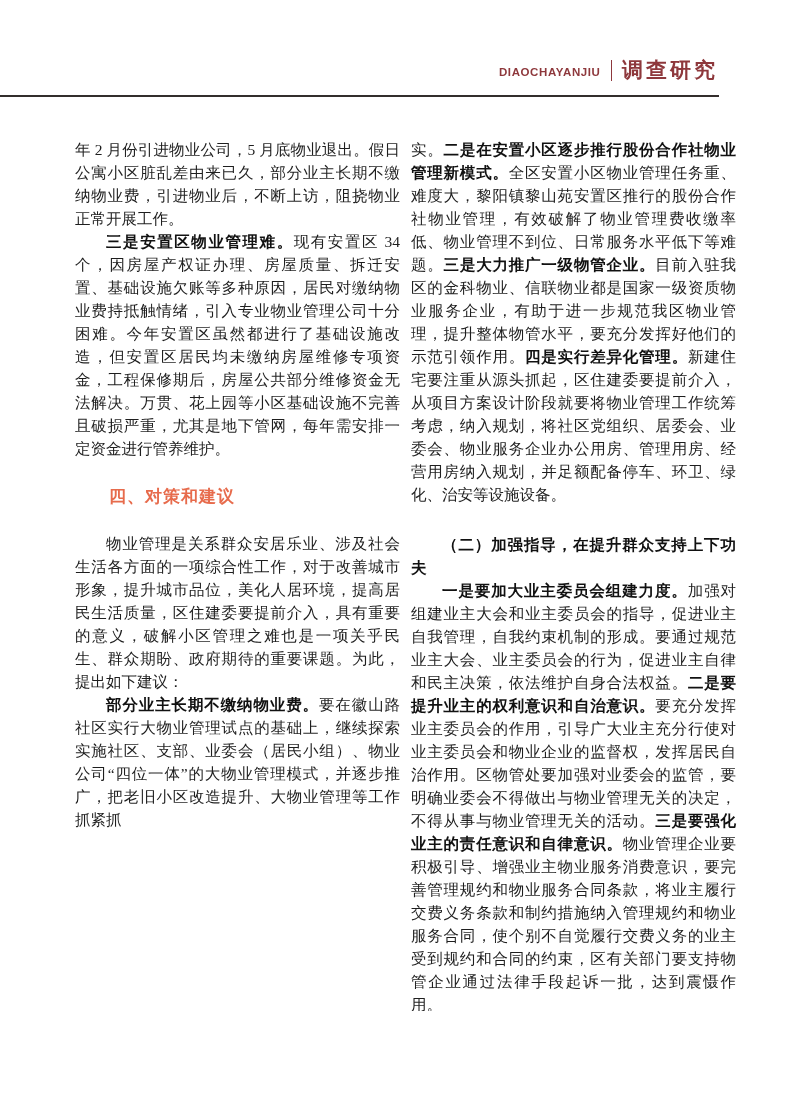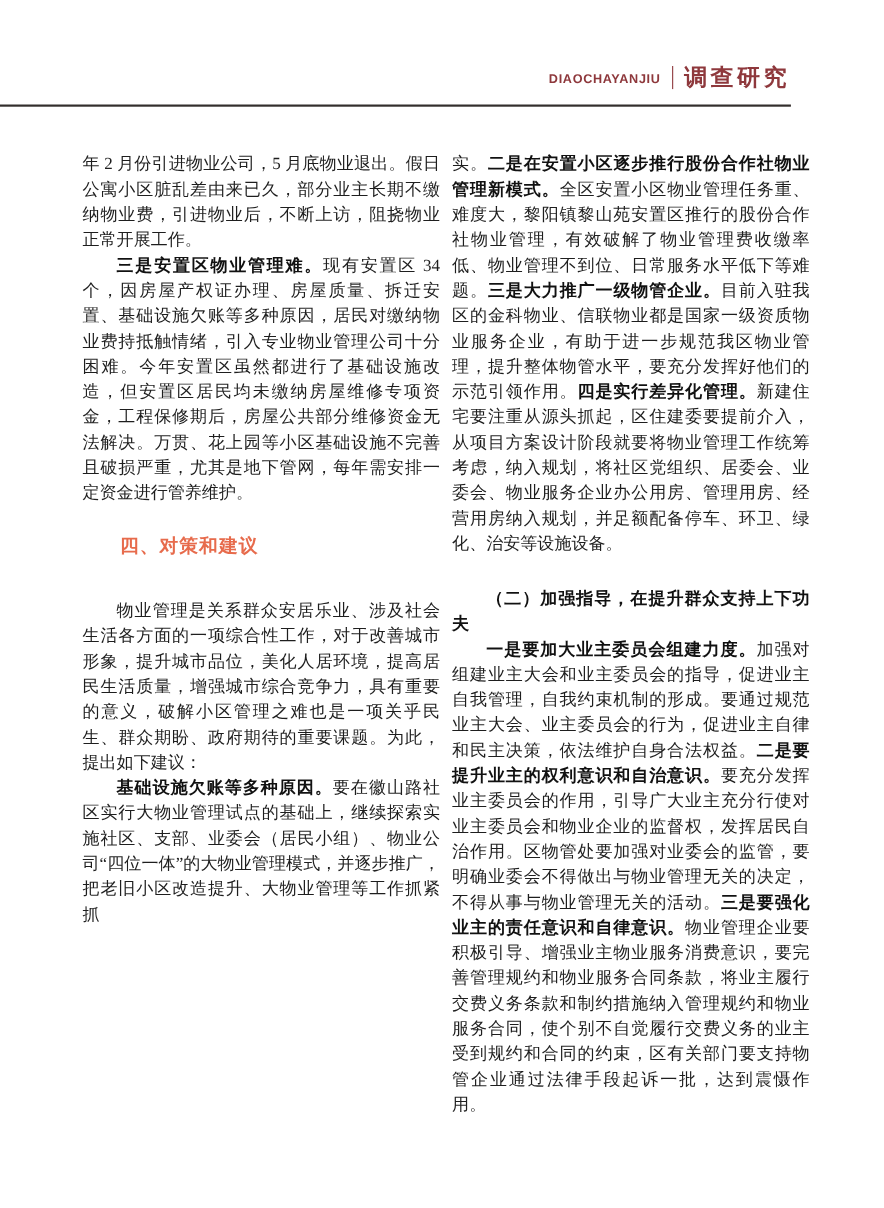--- a/index.html
+++ b/index.html
@@ -68,21 +68,21 @@
     text-justify: inter-ideograph;
   }
   .col p { margin: 0; text-indent: 2em; }
   .col p.noindent { text-indent: 0; }
   .b {
     font-family: "Liberation Sans", "DejaVu Sans", sans-serif;
     font-weight: bold;
     color: #111111;
   }
   .sec {
-    margin: 25px 0 36px 0;
+    margin: 25px 0 24px 0;
     text-indent: 2em;
     font-family: "Liberation Sans", "DejaVu Sans", sans-serif;
     font-size: 17px;
     font-weight: bold;
     color: #e76b4c;
     letter-spacing: 1px;
   }
   .sub {
     margin: 27px 0 0 0;
     text-indent: 2em;
@@ -123,22 +123,22 @@
     <span class="cn">调查研究</span>
   </div>
   <div class="rule"></div>
 
   <div class="columns">
 
     <section class="col">
       <p class="noindent"><span>年 2 月份引进物业公司，5 月底物业退出。假日公寓小区脏乱差由来已久，部分业主长期不缴纳物业费，引进物业后，不断上访，阻挠物业正常开展工作。</span></p>
       <p><span class="b">三是安置区物业管理难。</span><span>现有安置区 34 个，因房屋产权证办理、房屋质量、拆迁安置、基础设施欠账等多种原因，居民对缴纳物业费持抵触情绪，引入专业物业管理公司十分困难。今年安置区虽然都进行了基础设施改造，但安置区居民均未缴纳房屋维修专项资金，工程保修期后，房屋公共部分维修资金无法解决。万贯、花上园等小区基础设施不完善且破损严重，尤其是地下管网，每年需安排一定资金进行管养维护。</span></p>
       <h2 class="sec">四、对策和建议</h2>
-      <p><span>物业管理是关系群众安居乐业、涉及社会生活各方面的一项综合性工作，对于改善城市形象，提升城市品位，美化人居环境，提高居民生活质量，增强城市综合竞争力，具有重要的意义，破解小区管理之难也是一项关乎民生、群众期盼、政府期待的重要课题。为此，提出如下建议：</span></p>
-      <p><span class="b">基础设施欠账等多种原因。</span><span>要在徽山路社区实行大物业管理试点的基础上，继续探索实施社区、支部、业委会（居民小组）、物业公司“四位一体”的大物业管理模式，并逐步推广，把老旧小区改造提升、大物业管理等工作抓紧抓</span></p>
+      <p><span>物业管理是关系群众安居乐业、涉及社会生活各方面的一项综合性工作，对于改善城市形象，提升城市品位，美化人居环境，提高居民生活质量，区住建委要提前介入，具有重要的意义，破解小区管理之难也是一项关乎民生、群众期盼、政府期待的重要课题。为此，提出如下建议：</span></p>
+      <p><span class="b">部分业主长期不缴纳物业费。</span><span>要在徽山路社区实行大物业管理试点的基础上，继续探索实施社区、支部、业委会（居民小组）、物业公司“四位一体”的大物业管理模式，并逐步推广，把老旧小区改造提升、大物业管理等工作抓紧抓</span></p>
     </section>
 
     <section class="col">
       <p class="noindent"><span>实。</span><span class="b">二是在安置小区逐步推行股份合作社物业管理新模式。</span><span>全区安置小区物业管理任务重、难度大，黎阳镇黎山苑安置区推行的股份合作社物业管理，有效破解了物业管理费收缴率低、物业管理不到位、日常服务水平低下等难题。</span><span class="b">三是大力推广一级物管企业。</span><span>目前入驻我区的金科物业、信联物业都是国家一级资质物业服务企业，有助于进一步规范我区物业管理，提升整体物管水平，要充分发挥好他们的示范引领作用。</span><span class="b">四是实行差异化管理。</span><span>新建住宅要注重从源头抓起，区住建委要提前介入，从项目方案设计阶段就要将物业管理工作统筹考虑，纳入规划，将社区党组织、居委会、业委会、物业服务企业办公用房、管理用房、经营用房纳入规划，并足额配备停车、环卫、绿化、治安等设施设备。</span></p>
       <h3 class="sub">（二）加强指导，在提升群众支持上下功夫</h3>
       <p><span class="b">一是要加大业主委员会组建力度。</span><span>加强对组建业主大会和业主委员会的指导，促进业主自我管理，自我约束机制的形成。要通过规范业主大会、业主委员会的行为，促进业主自律和民主决策，依法维护自身合法权益。</span><span class="b">二是要提升业主的权利意识和自治意识。</span><span>要充分发挥业主委员会的作用，引导广大业主充分行使对业主委员会和物业企业的监督权，发挥居民自治作用。区物管处要加强对业委会的监管，要明确业委会不得做出与物业管理无关的决定，不得从事与物业管理无关的活动。</span><span class="b">三是要强化业主的责任意识和自律意识。</span><span>物业管理企业要积极引导、增强业主物业服务消费意识，要完善管理规约和物业服务合同条款，将业主履行交费义务条款和制约措施纳入管理规约和物业服务合同，使个别不自觉履行交费义务的业主受到规约和合同的约束，区有关部门要支持物管企业通过法律手段起诉一批，达到震慑作用。</span></p>
     </section>
 
   </div>
 

